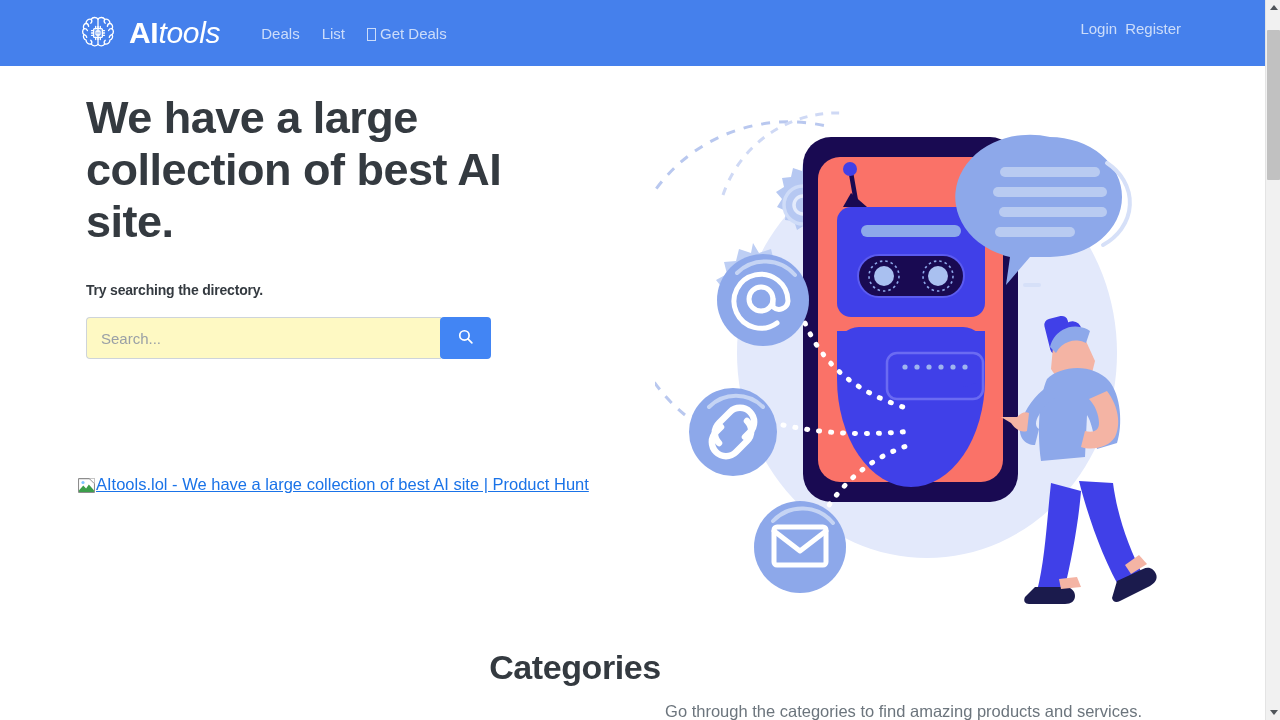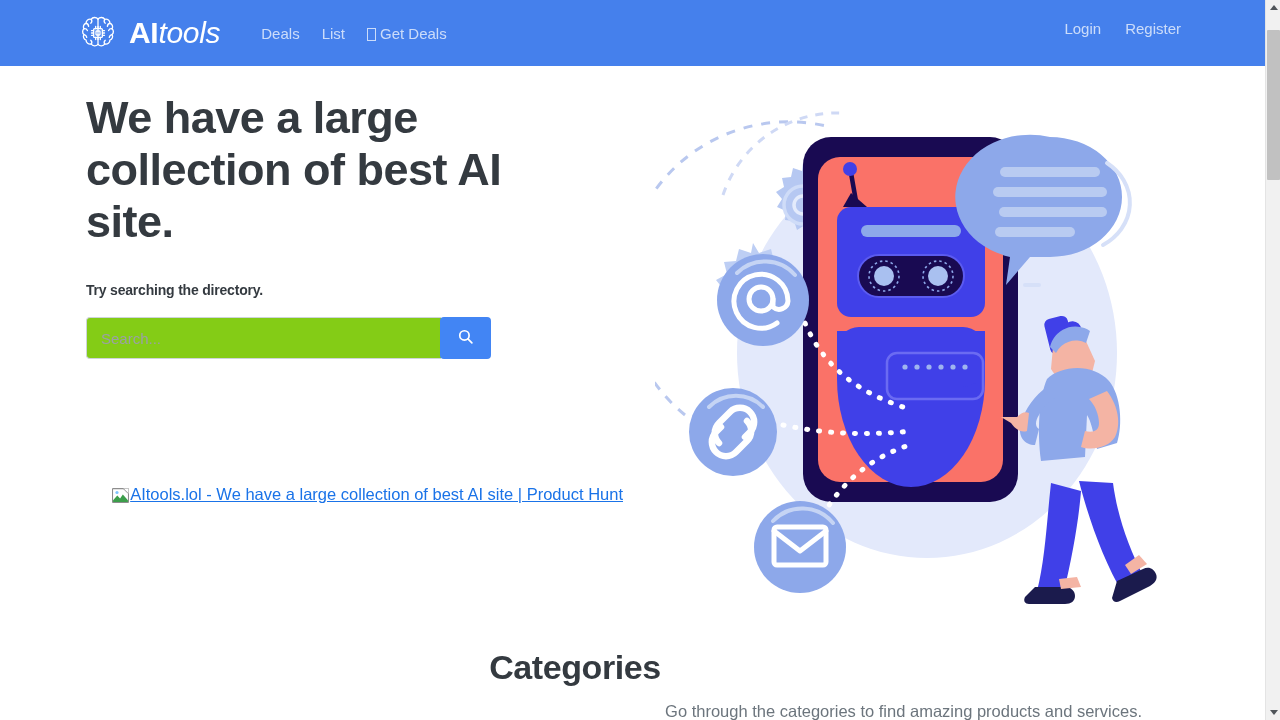--- a/index.html
+++ b/index.html
@@ -61,21 +61,21 @@
   .tofu {
     display: inline-block;
     width: 9px; height: 13px;
     border: 1px solid rgba(255,255,255,0.72);
     vertical-align: -2px;
     margin-right: 4px;
   }
   #nav-right {
     position: absolute;
     right: 84px; top: 0; height: 56px;
-    display: flex; align-items: center; gap: 24px;
+    display: flex; align-items: center; gap: 8px;
   }
 
   
   #hero-left {
     position: absolute;
     left: 78px; top: 92px;
     width: 560px;
     margin-left: 8px;
   }
   #headline {
@@ -106,44 +106,43 @@
     flex: 1;
     height: 42px;
     border: 1px solid #ced4da;
     border-right: none;
     border-radius: 4px 0 0 4px;
     padding: 0 14px;
     font-size: 15px;
     color: #495057;
     font-family: "Liberation Sans", sans-serif;
     outline: none;
-    background: #84cc16;
+    background: #fef9c3;
   }
   #search-input::placeholder { color: #9aa0a6; }
   #search-button {
     width: 51px; height: 42px;
     background: #4285f4;
     border: none;
     border-radius: 4px;
     margin-left: -1px;
     display: flex; align-items: center; justify-content: center;
     cursor: pointer;
     padding: 0;
   }
 
   
   #ph-badge {
     position: absolute;
-    left: 78px; top: 482px;
+    left: 78px; top: 472px;
     width: 545px;
     font-size: 16.5px;
     line-height: 25px;
     color: #1a73e8;
     display: block;
-    text-align: right;
   }
   #broken-img-icon {
     display: inline-block;
     vertical-align: -4px;
     margin-right: 1px;
   }
 
   
   #illustration {
     position: absolute;

